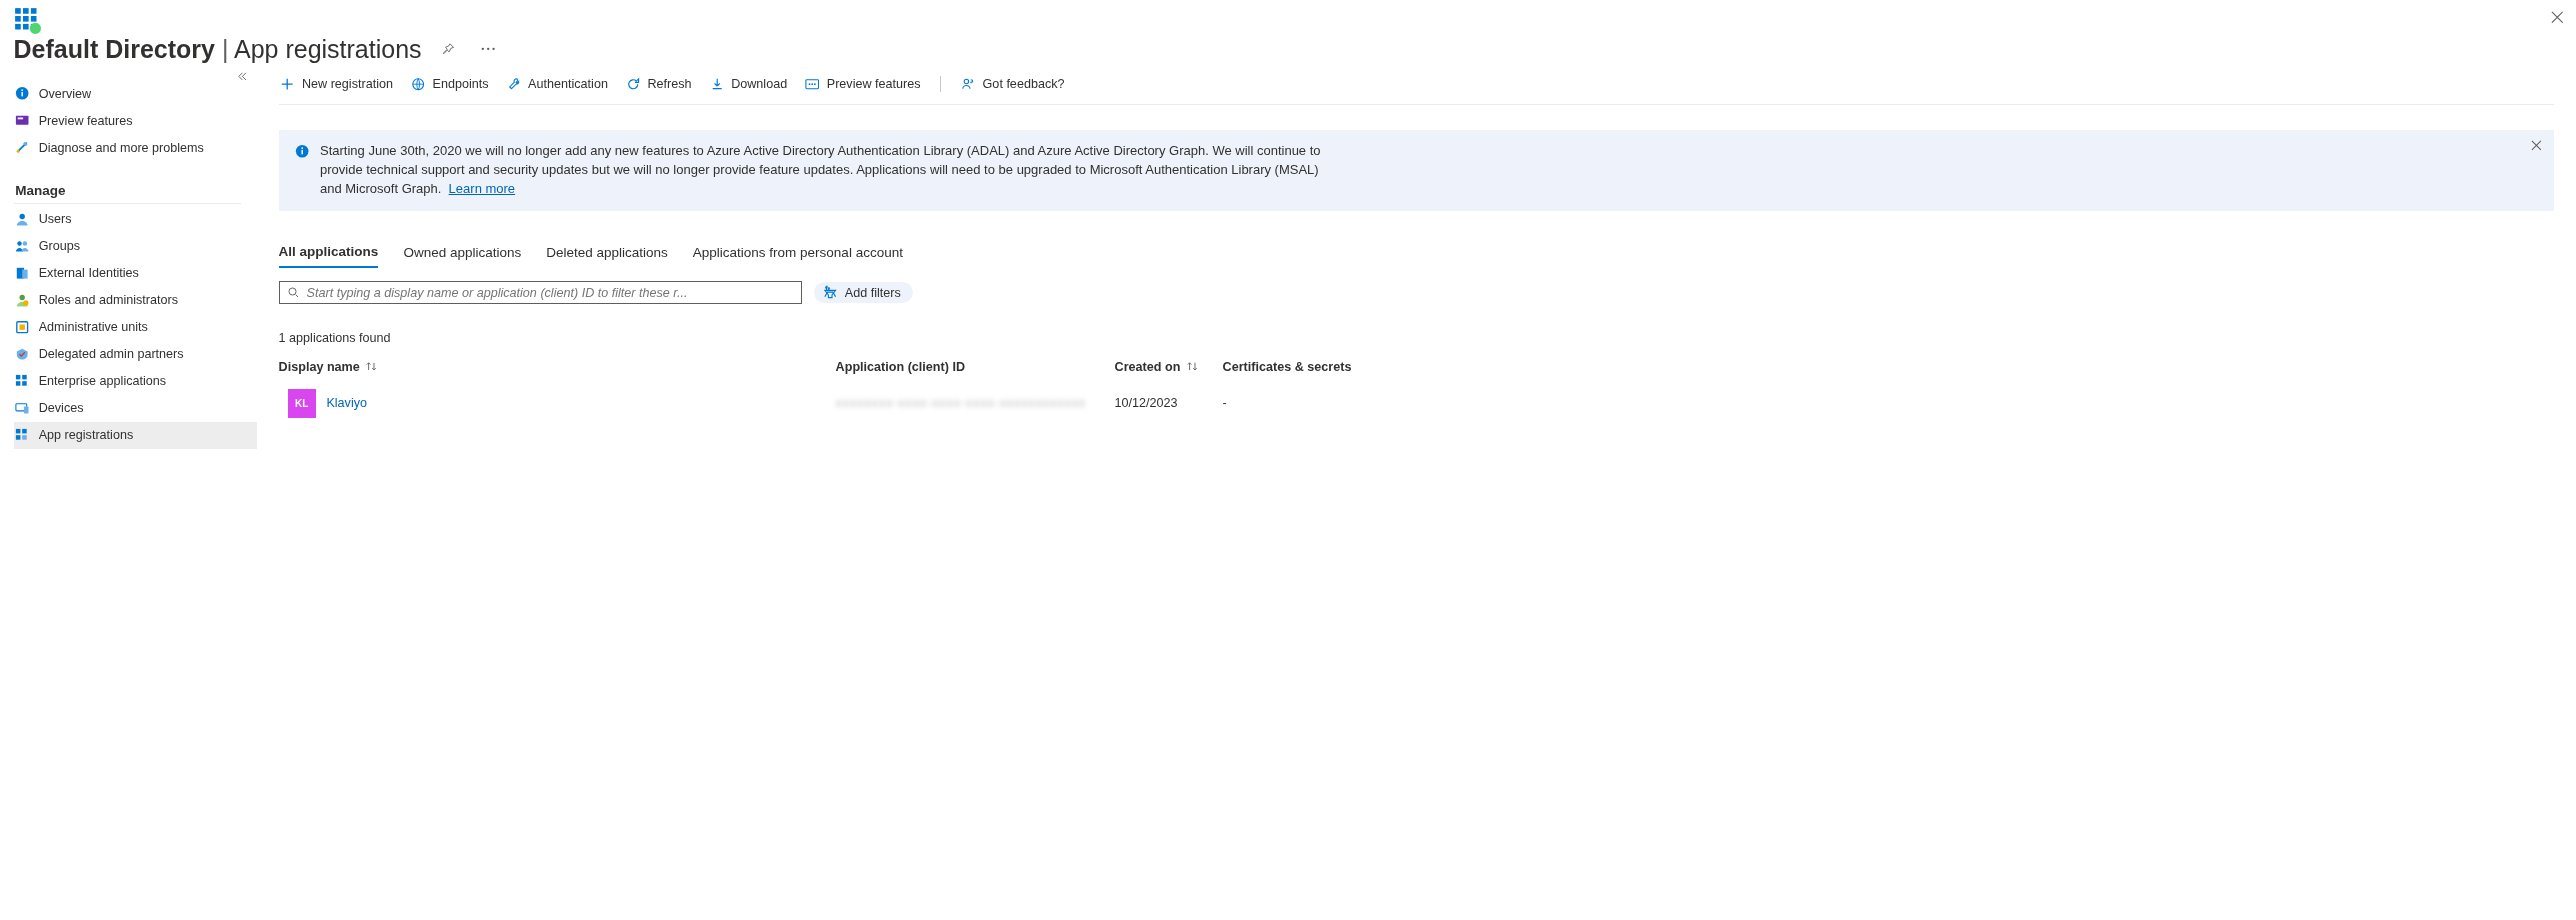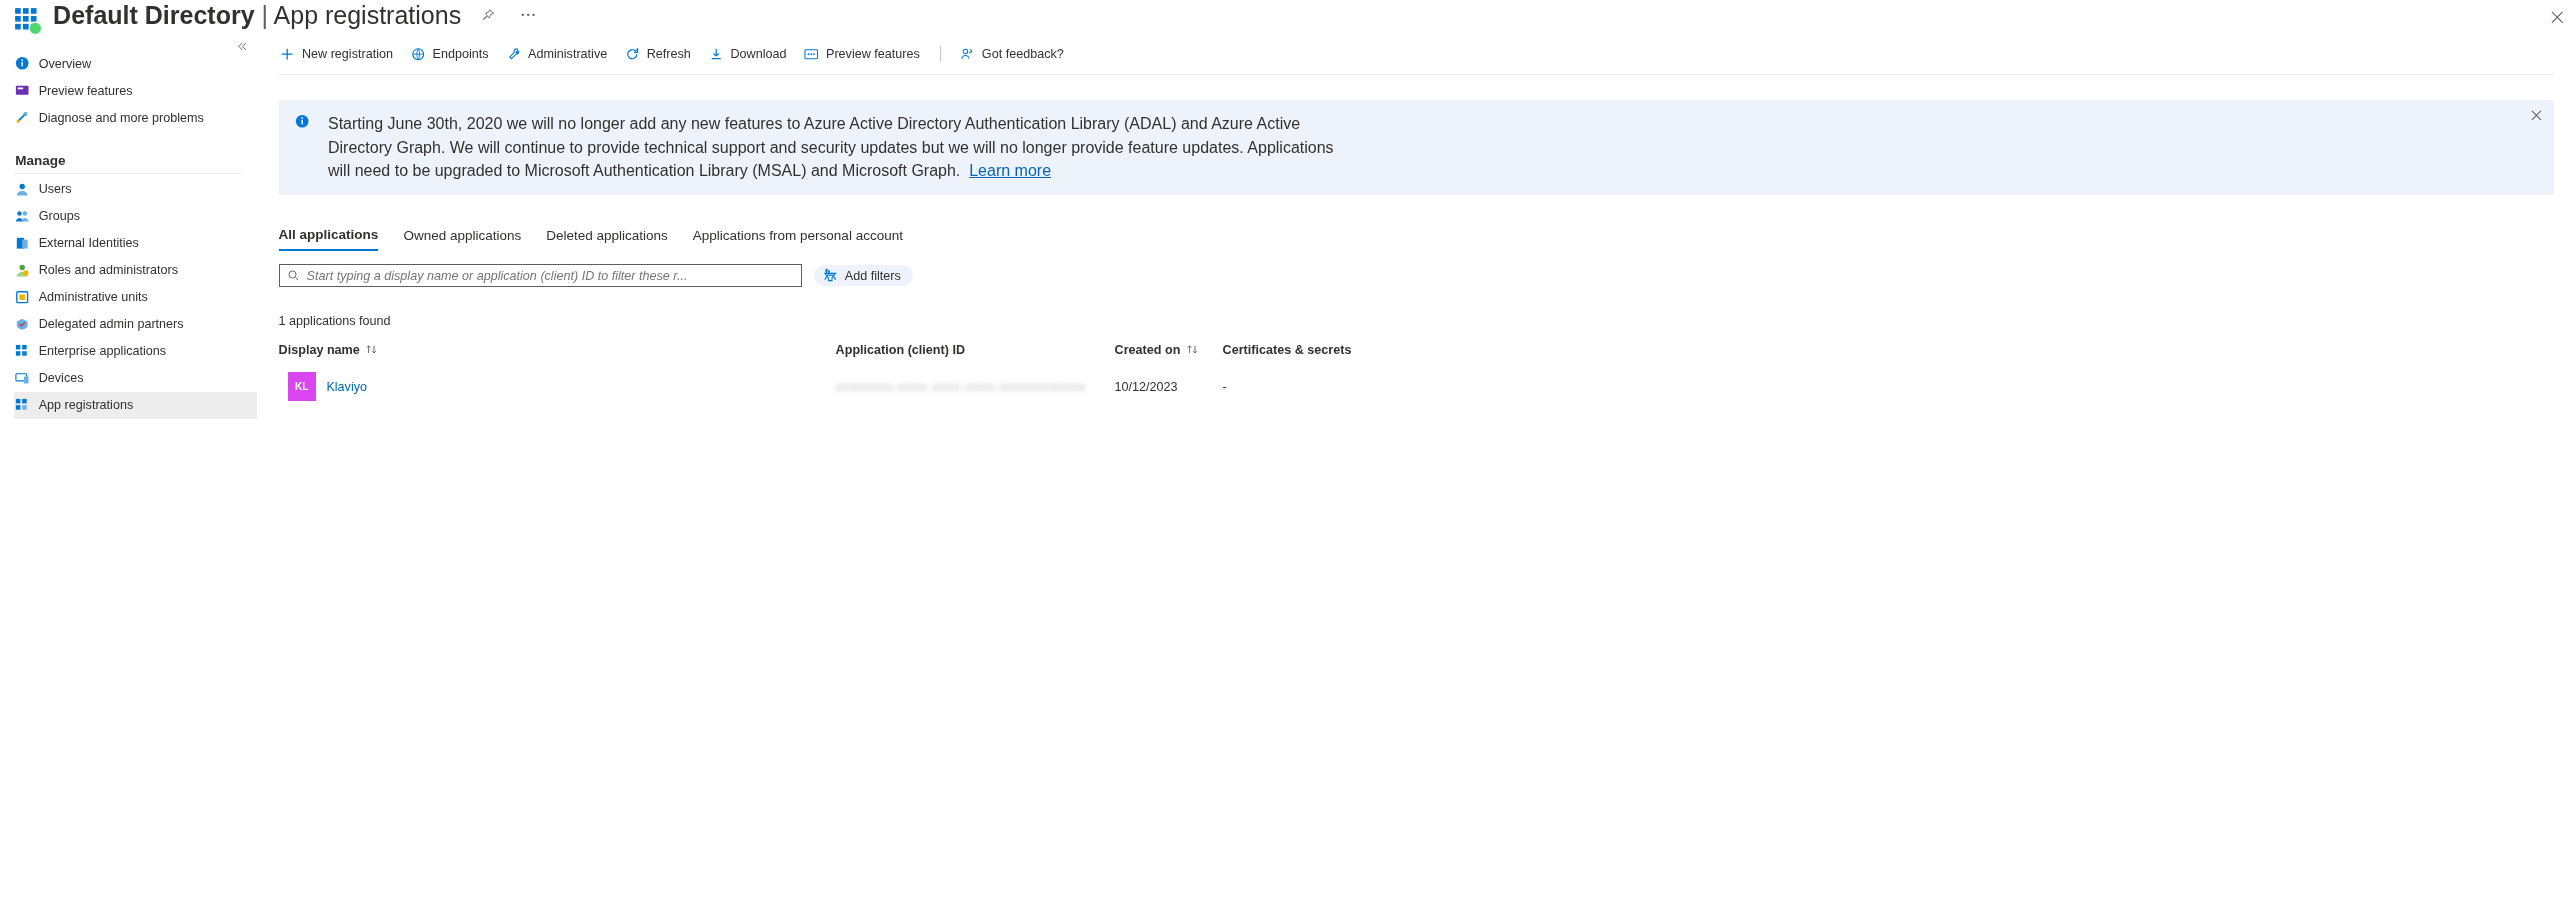--- a/index.html
+++ b/index.html
@@ -10,20 +10,21 @@
     background: #fff;
     width: 2576px;
     height: 920px;
     overflow: hidden;
   }
   .page-header {
     display: flex;
     align-items: flex-start;
     padding: 0 18px 0 13.5px;
     position: relative;
+    flex-direction: column;
   }
   .entra-logo {
     width: 27px;
     height: 27px;
     margin-top: 7.2px;
     margin-right: 12.6px;
     flex-shrink: 0;
   }
   .header-titles { flex: 1; }
   .title-row {
@@ -131,26 +132,26 @@
   .toolbar-btn .ticon { width: 14.4px; height: 14.4px; color: #0078d4; display:inline-flex; }
   .toolbar-divider {
     width: 0.9px;
     height: 16px;
     background: #c8c6c4;
     margin: 0 3.6px;
   }
   .info-banner {
     display: flex;
     align-items: flex-start;
-    gap: 19px;
+    gap: 11px;
     background: #eef3fb;
     padding: 12.6px 36px 12.6px 16px;
     margin-top: 25px;
     position: relative;
-    font-size: 16px;
+    font-size: 13px;
     color: #323130;
   }
   .info-banner .bicon { width: 14.4px; height: 14.4px; flex-shrink:0; color: #0078d4; margin-top: 1.8px; }
   .info-banner .btxt { max-width: 1007px; line-height: 1.45; }
   .info-banner a { color: #0066b4; text-decoration: underline; cursor:pointer; }
   .banner-close {
     position: absolute;
     right: 9px;
     top: 5.4px;
     background:none;border:none;cursor:pointer;color:#605e5c;padding:3.6px;
@@ -410,21 +411,21 @@
             </svg>
           </span>
         <span>Endpoints</span>
       </button>
       <button class="toolbar-btn">
         <span class="ticon">
             <svg viewBox="0 0 16 16">
               <path d="M11 2a3 3 0 00-3 4L3 11l2 2 5-5a3 3 0 003-3l-2 2-1-1 2-2z" fill="none" stroke="#0078d4" stroke-width="1.2"></path>
             </svg>
           </span>
-        <span>Administrative</span>
+        <span>Authentication</span>
       </button>
       <button class="toolbar-btn">
         <span class="ticon">
             <svg viewBox="0 0 16 16">
               <path d="M13 8a5 5 0 11-1.5-3.5L14 2v4h-4" fill="none" stroke="#0078d4" stroke-width="1.3"></path>
             </svg>
           </span>
         <span>Refresh</span>
       </button>
       <button class="toolbar-btn">

